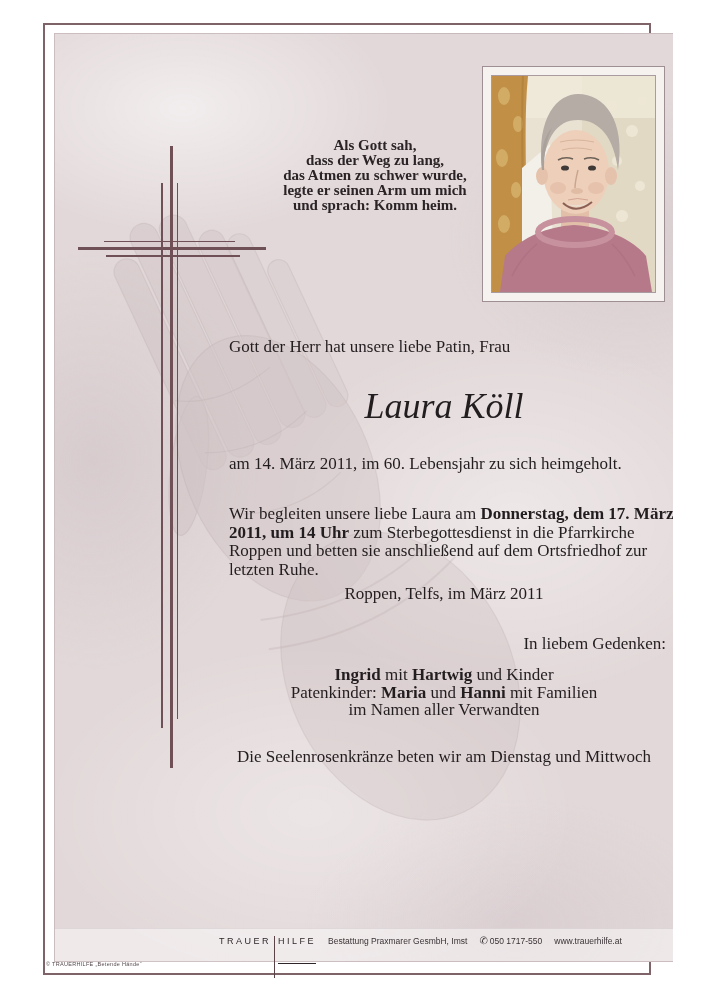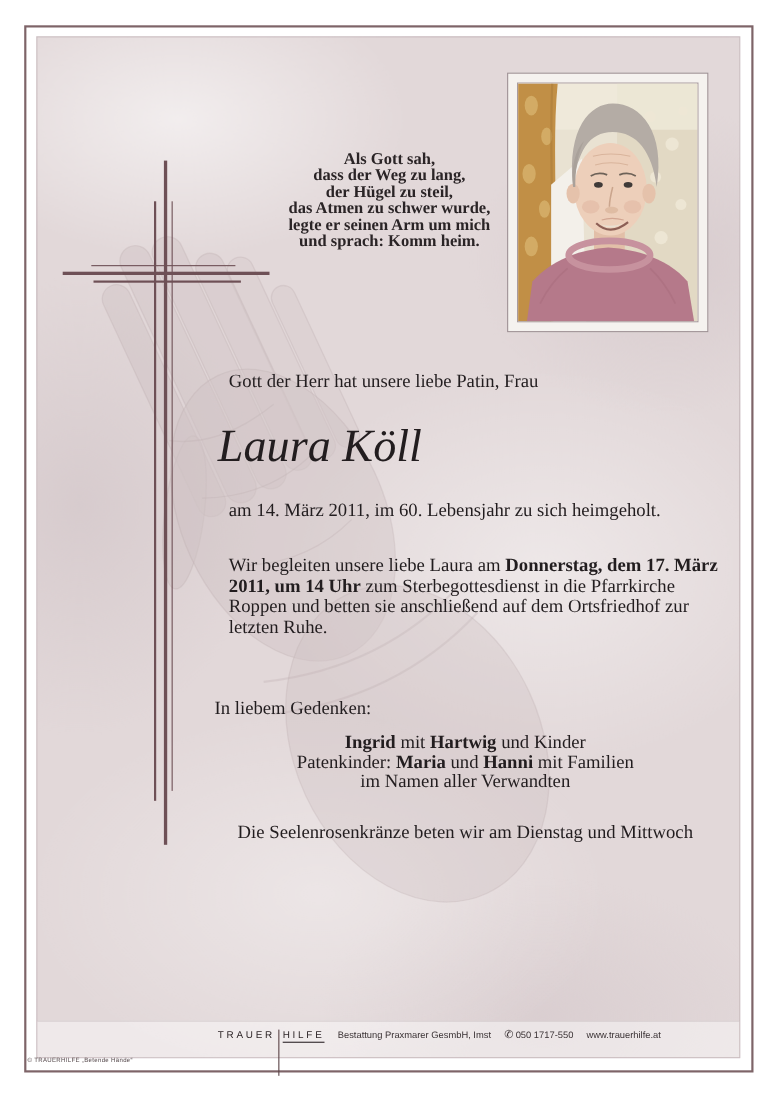--- a/index.html
+++ b/index.html
@@ -1,22 +1,23 @@
 <!DOCTYPE html>
 <html><head>
 <meta charset="utf-8">
 <style>
   html,body{margin:0;padding:0;}
   .page{
     position:relative;
-    width:707px;height:1000px;
+    width:652px;height:1000px;
     background:#ffffff;
     font-family:"Liberation Serif", serif;
     color:#221d1f;
     overflow:hidden;
+    margin-left:21px;
   }
   .frame{
     position:absolute;
     left:22px;top:23px;right:22px;bottom:25px;
     border:2px solid #7e6468;
   }
   .content{
     position:absolute;
     left:33px;top:33px;
     width:640px;height:929px;
@@ -56,41 +57,41 @@
   
   .photo-frame{
     position:absolute;left:427px;top:32px;
     border:1px solid #9d8f93;background:#f5f2ef;padding:8px;
   }
   .photo-inner{border:1px solid #a99b9f;display:block;width:163px;height:216px;}
   
   .t{position:absolute;font-size:17px;line-height:18.6px;}
   .intro{left:174px;top:304px;}
   .deceased-name{
-    left:164px;top:350px;width:450px;text-align:left;
-    font-style:italic;font-size:42px;line-height:44px;
+    left:164px;top:350px;width:450px;text-align:center;
+    font-style:italic;font-size:36px;line-height:44px;
   }
   .death-line{left:174px;top:421px;}
   .burial{left:174px;top:471px;width:448px;}
   .b{font-weight:bold;}
   .place-date{left:164px;top:551px;width:450px;text-align:center;}
-  .gedenken-heading{left:161px;top:601px;width:450px;text-align:left;}
+  .gedenken-heading{left:161px;top:601px;width:450px;text-align:right;}
   .names{left:164px;top:632px;width:450px;text-align:center;line-height:17.6px;}
   .rosary{left:164px;top:714px;width:450px;text-align:center;line-height:18px;}
   
   .footer-row{
     position:absolute;left:164px;top:902px;height:12px;
     display:flex;align-items:flex-start;
     font-family:"Liberation Sans", sans-serif;
     font-size:8.5px;color:#3a3234;line-height:10px;
     overflow:visible;white-space:nowrap;
   }
   .logo-word{font-size:9px;letter-spacing:2.5px;color:#2e2628;}
   .logo-divider{width:1px;height:42px;background:#5a4347;margin:0 3px;flex:0 0 auto;}
-  .logo-hilfe{border-bottom:1px solid #2e2628;padding-bottom:1px;}
+  .logo-hilfe{border-bottom:1px solid #2e2628;padding-bottom:17px;}
   .f-company{margin-left:12px;}
   .f-phone{margin-left:12px;}
   .phone-icon{font-size:10px;margin-right:2px;}
   .f-web{margin-left:12px;}
   .copyright{
     position:absolute;left:25px;top:961px;
     font-family:"Liberation Sans", sans-serif;
     font-size:5.5px;letter-spacing:.3px;color:#55484b;
   }
 </style>
@@ -133,21 +134,20 @@
     <div class="xline v-main"></div>
     <div class="xline v-thin-l"></div>
     <div class="xline v-thin-r"></div>
     <div class="xline h-main"></div>
     <div class="xline h-thin-top"></div>
     <div class="xline h-thin-bot"></div>
 
     <div class="poem">
       <div>Als Gott sah,</div>
       <div>dass der Weg zu lang,</div>
-      <div>der Hügel zu steil,</div>
       <div>das Atmen zu schwer wurde,</div>
       <div>legte er seinen Arm um mich</div>
       <div>und sprach: Komm heim.</div>
     </div>
 
     <div class="photo-frame">
       <svg class="photo-inner" width="163" height="216" viewBox="0 0 163 216">
 
         <rect x="0" y="0" width="163" height="216" fill="#e9e2d2"></rect>
         <rect x="90" y="0" width="73" height="216" fill="#e2d9c4"></rect>
@@ -206,20 +206,21 @@
     </div>
 
     <div class="t intro">Gott der Herr hat unsere liebe Patin, Frau</div>
 
     <div class="t deceased-name">Laura Köll</div>
 
     <div class="t death-line">am 14. März 2011, im 60. Lebensjahr zu sich heimgeholt.</div>
 
     <div class="t burial"><span>Wir begleiten unsere liebe Laura am </span><span class="b">Donnerstag, dem 17. März 2011, um 14 Uhr</span><span> zum Sterbegottesdienst in die Pfarrkirche Roppen und betten sie anschließend auf dem Ortsfriedhof zur letzten Ruhe.</span></div>
 
+    <div class="t place-date">Roppen, Telfs, im März 2011</div>
 
     <div class="t gedenken-heading">In liebem Gedenken:</div>
 
     <div class="t names">
       <div><span class="b">Ingrid</span><span> mit </span><span class="b">Hartwig</span><span> und Kinder</span></div>
       <div><span>Patenkinder: </span><span class="b">Maria</span><span> und </span><span class="b">Hanni</span><span> mit Familien</span></div>
       <div>im Namen aller Verwandten</div>
     </div>
 
     <div class="t rosary">

